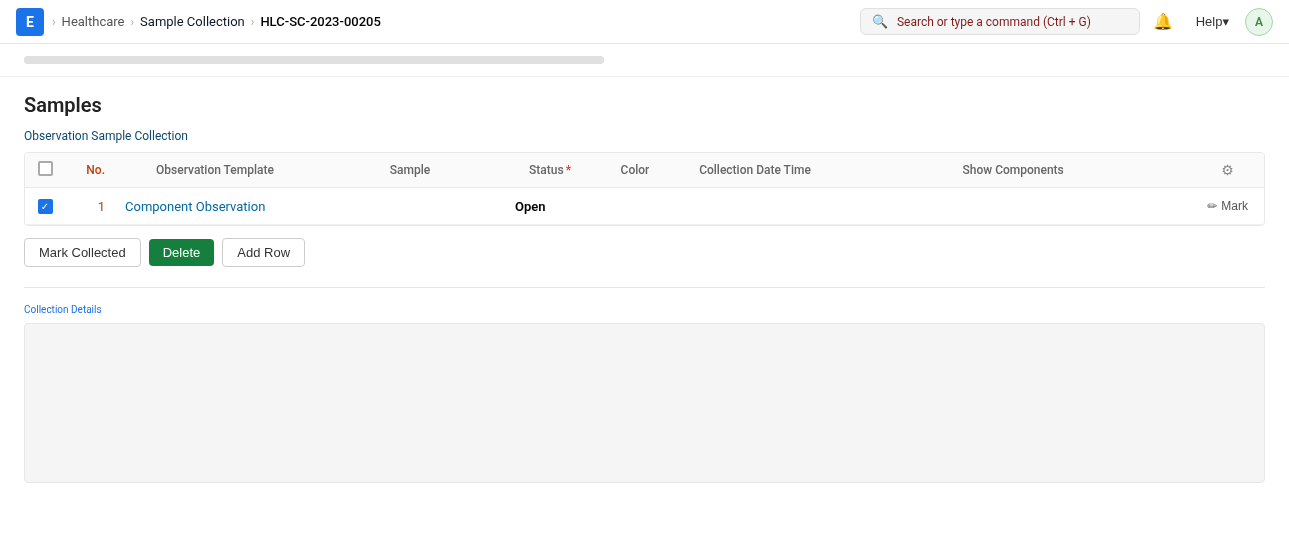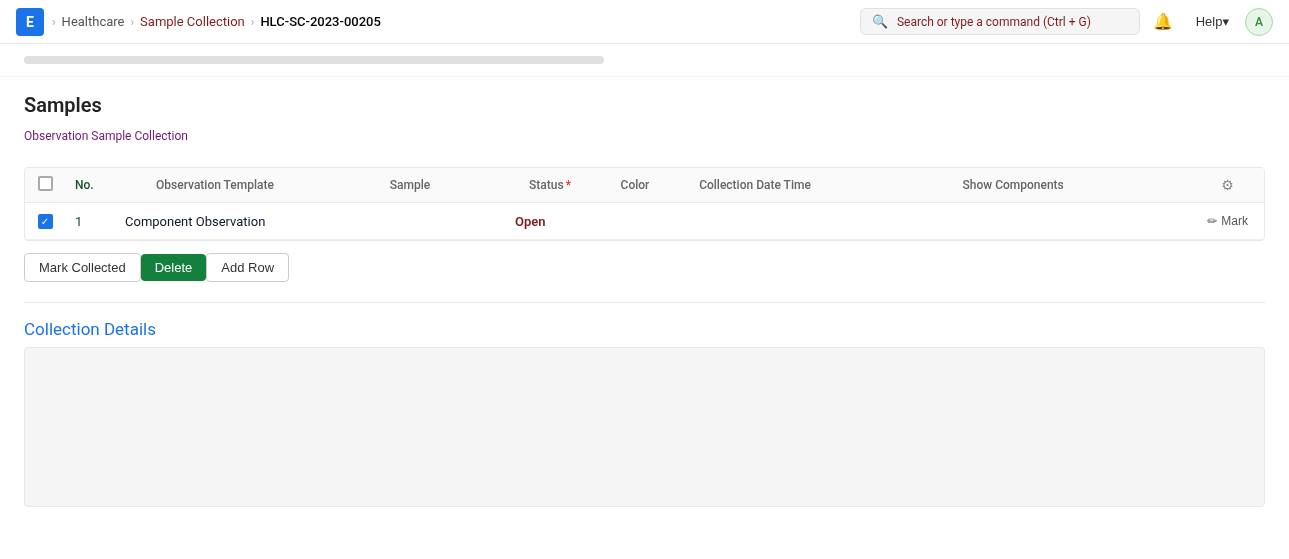--- a/index.html
+++ b/index.html
@@ -124,22 +124,22 @@
 
     .section-title {
       font-size: 20px;
       font-weight: 600;
       color: #222;
       margin-bottom: 12px;
     }
 
     .subsection-label {
       font-size: 12px;
-      color: #701a75;
-      margin-bottom: 24px;
+      color: #0c4a6e;
+      margin-bottom: 9px;
     }
 
     
     .table-wrapper {
       border: 1px solid #e8e8e8;
       border-radius: 4px;
       overflow: hidden;
       margin-bottom: 12px;
     }
     table {
@@ -159,35 +159,35 @@
     }
     tbody tr {
       border-bottom: 1px solid #f0f0f0;
     }
     tbody td {
       padding: 8px 10px;
       font-size: 13px;
       color: #333;
     }
     .col-checkbox { width: 40px; text-align: center; }
-    .col-no { width: 50px; text-align: left; color: #14532d; }
+    .col-no { width: 50px; text-align: right; color: #c2410c; }
     .col-obs-template { width: 200px; }
     .col-sample { width: 190px; }
     .col-status { width: 90px; }
     .col-color { width: 80px; }
     .col-datetime { width: 160px; }
     .col-components { flex: 1; }
     .col-settings { width: 40px; text-align: center; }
 
     .status-open {
       font-weight: 600;
-      color: #7f1d1d;
+      color: #000000;
     }
     .link-text {
-      color: #0f172a;
+      color: #0369a1;
       cursor: pointer;
       text-decoration: none;
       margin-top: 29px;
     }
 
     .required-star { color: #e53935; margin-left: 2px; }
 
     
     .cb-checked {
       width: 15px;
@@ -227,21 +227,21 @@
     .settings-icon {
       color: #888;
       cursor: pointer;
       font-size: 14px;
     }
 
     
     .action-buttons {
       display: flex;
       align-items: center;
-      gap: 0;
+      gap: 8px;
       margin-bottom: 20px;
     }
     .btn-outline {
       padding: 6px 14px;
       border: 1px solid #ccc;
       background: #fff;
       border-radius: 4px;
       cursor: pointer;
       font-size: 13px;
       color: #333;
@@ -256,21 +256,21 @@
       color: #fff;
       font-weight: 500;
     }
 
     
     .collection-details-section {
       border-top: 1px solid #e8e8e8;
       padding-top: 16px;
     }
     .collection-details-label {
-      font-size: 17px;
+      font-size: 10px;
       color: #1a73e8;
       margin-bottom: 8px;
     }
     .collection-details-box {
       background: #f5f5f5;
       border: 1px solid #e8e8e8;
       border-radius: 4px;
       min-height: 160px;
       width: 100%;
     }
@@ -280,21 +280,21 @@
 
 <div class="topnav">
   <div class="app-icon">
     <span>E</span>
   </div>
 
   <div class="breadcrumb">
     <span class="breadcrumb-sep">›</span>
     <span style="color:#555;cursor:pointer">Healthcare</span>
     <span class="breadcrumb-sep">›</span>
-    <span style="color:#7f1d1d;cursor:pointer">Sample Collection</span>
+    <span style="color:#0f172a;cursor:pointer">Sample Collection</span>
     <span class="breadcrumb-sep">›</span>
     <span class="breadcrumb-current">HLC-SC-2023-00205</span>
   </div>
 
   <div class="nav-spacer"></div>
 
   <div class="search-bar">
     <span class="search-icon-nav">🔍</span>
     <span style="color:#7f1d1d;font-size:12px;">Search or type a command (Ctrl + G)</span>
   </div>

